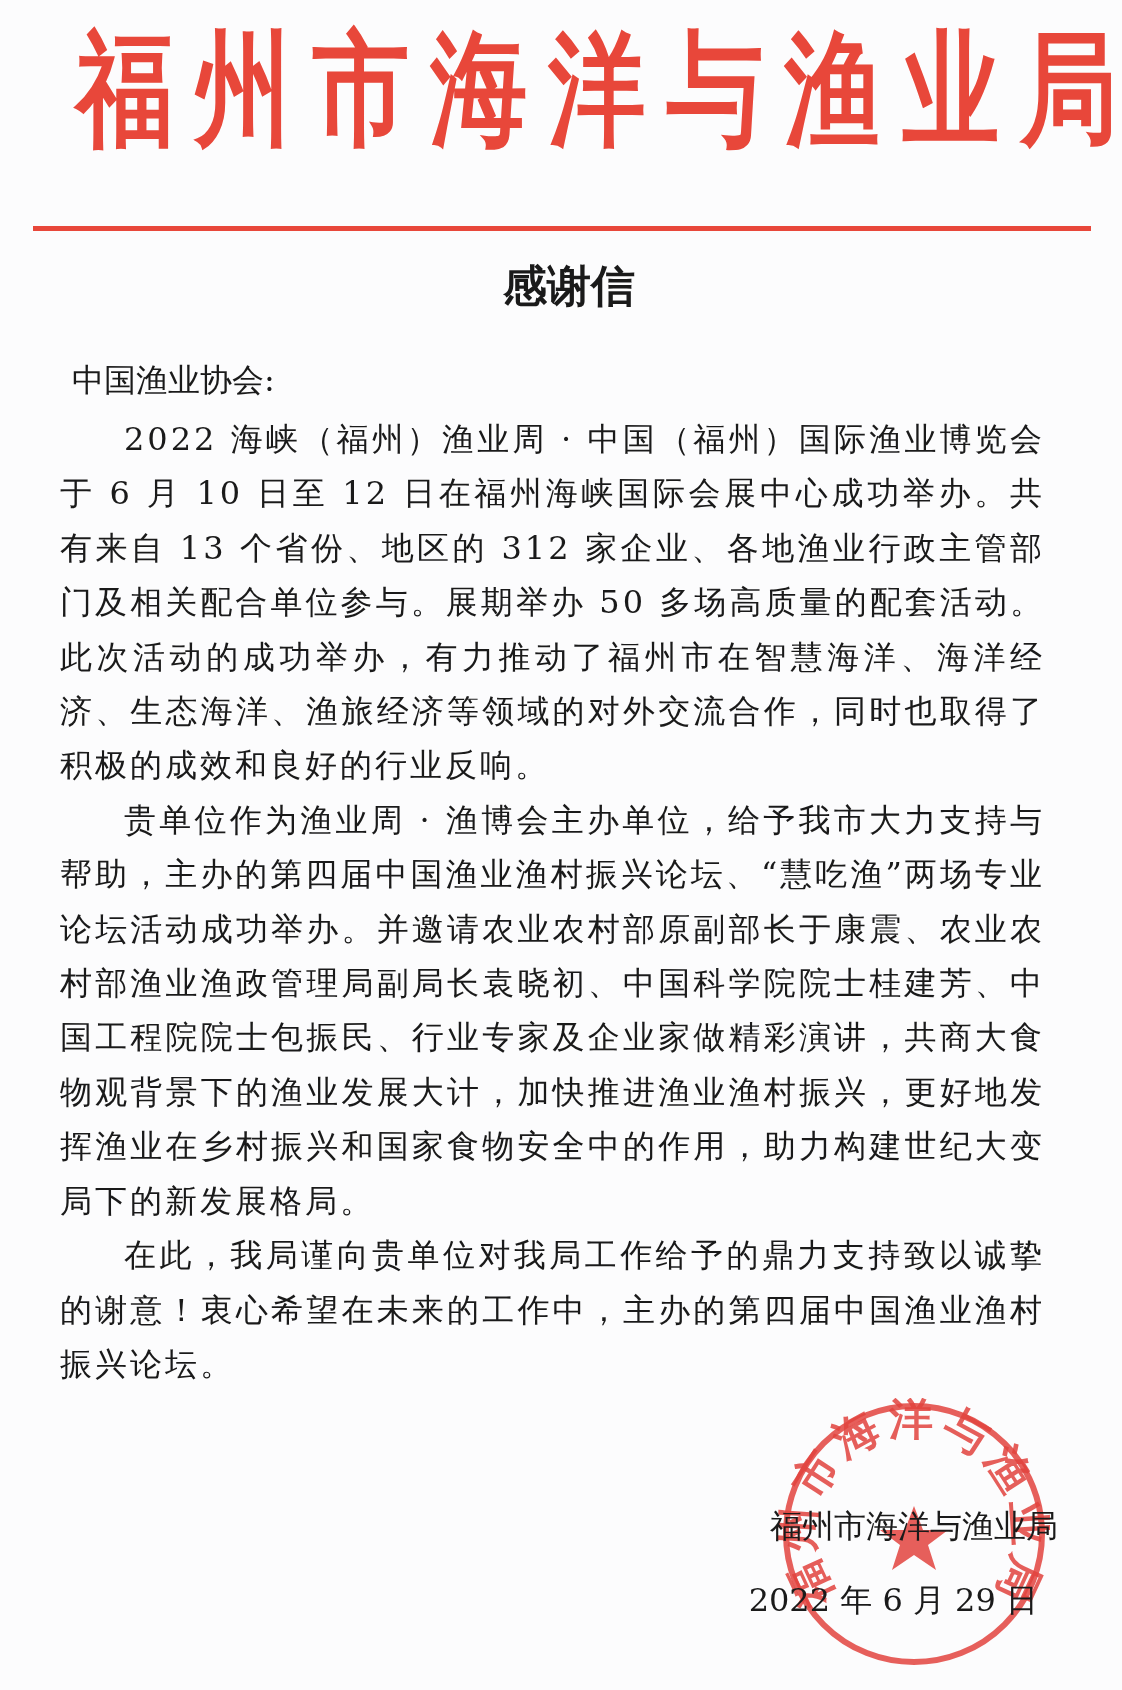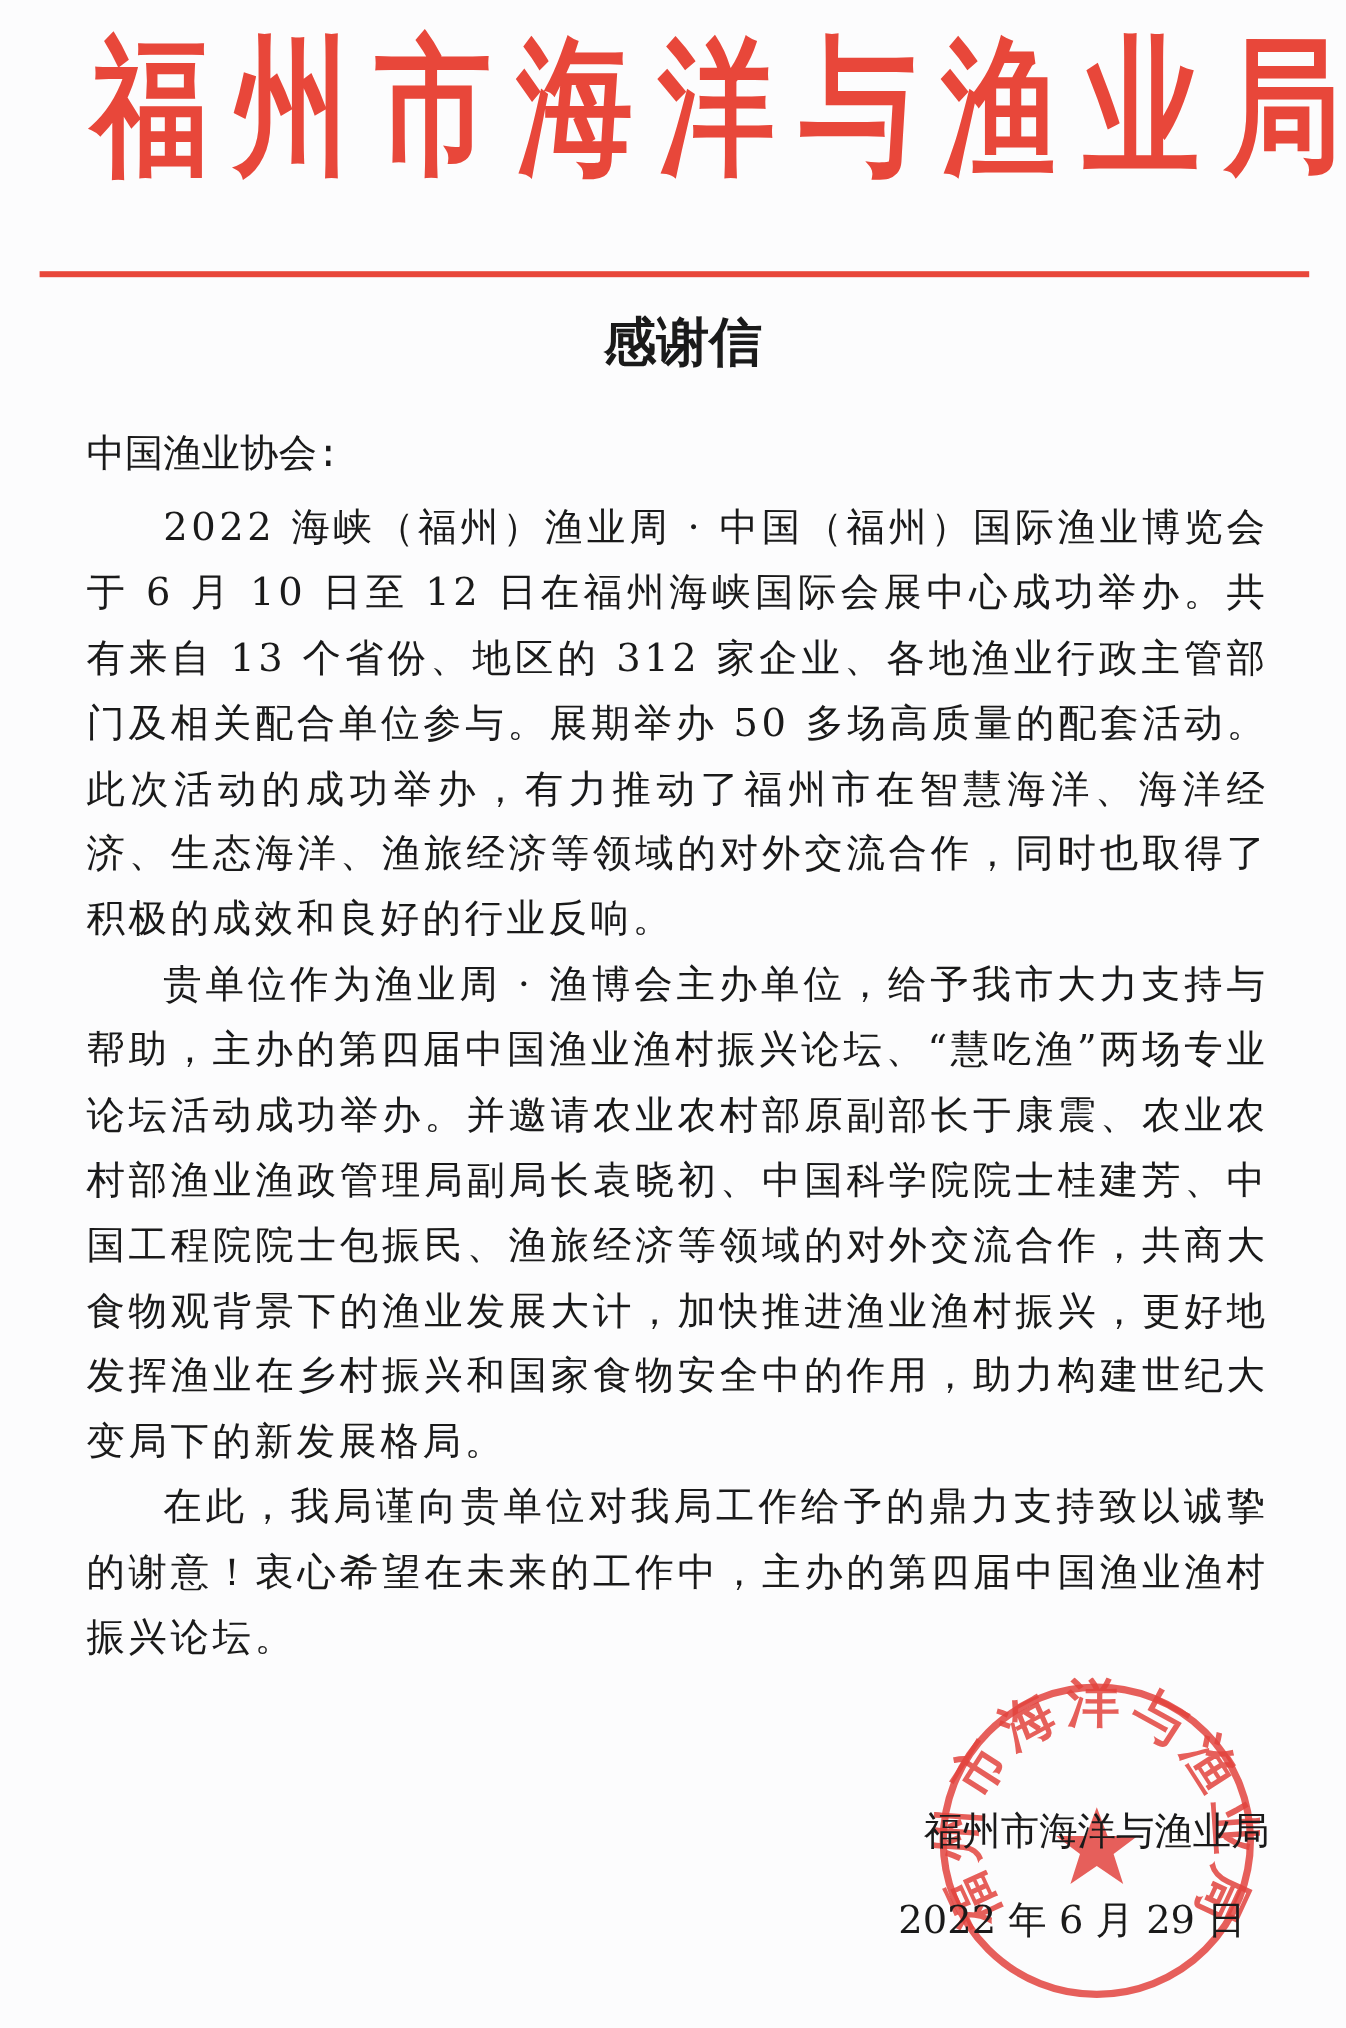--- a/index.html
+++ b/index.html
@@ -17,24 +17,24 @@
   .header-title span { display: inline-block; transform: scaleX(0.82); }
   .red-rule {
     position: absolute; left: 33px; top: 226px; width: 1058px; height: 5px; background: #e8473a;
   }
   .doc-title {
     position: absolute; left: 16px; right: 0; top: 258px; text-align: center;
     font-family: "DejaVu Sans", "Liberation Sans", sans-serif; font-weight: bold;
     font-size: 44px; line-height: 56px; color: #1a1a1a;
   }
   .salutation {
-    position: absolute; left: 72px; top: 355px; font-size: 32px; line-height: 50px; font-family: Liberation Mono, monospace;
+    position: absolute; left: 72px; top: 355px; font-size: 32px; line-height: 50px;
   }
   .body-text {
-    position: absolute; left: 72px; top: 412px; width: 985px;
+    position: absolute; left: 60px; top: 412px; width: 985px;
     font-size: 32px; line-height: 54.4px; letter-spacing: 3px;
   }
   .para { text-indent: 2em; margin: 0; text-align: justify; }
   .signature {
     position: absolute; left: 718px; top: 1499px; width: 340px; text-align: right;
     font-size: 32px; line-height: 54px; z-index: 2;
   }
   .signature .org { display: block; text-align: right; }
   .signature .date { display: block; text-align: right; padding-right: 20px; margin-top: 20px; }
   .seal {
@@ -57,21 +57,21 @@
 </div>
 
 <div class="red-rule"></div>
 
 <div class="doc-title">感谢信</div>
 
 <div class="salutation">中国渔业协会:</div>
 
 <div class="body-text">
   <p class="para">2022 海峡（福州）渔业周 · 中国（福州）国际渔业博览会于 6 月 10 日至 12 日在福州海峡国际会展中心成功举办。共有来自 13 个省份、地区的 312 家企业、各地渔业行政主管部门及相关配合单位参与。展期举办 50 多场高质量的配套活动。此次活动的成功举办，有力推动了福州市在智慧海洋、海洋经济、生态海洋、渔旅经济等领域的对外交流合作，同时也取得了积极的成效和良好的行业反响。</p>
-  <p class="para">贵单位作为渔业周 · 渔博会主办单位，给予我市大力支持与帮助，主办的第四届中国渔业渔村振兴论坛、“慧吃渔”两场专业论坛活动成功举办。并邀请农业农村部原副部长于康震、农业农村部渔业渔政管理局副局长袁晓初、中国科学院院士桂建芳、中国工程院院士包振民、渔旅经济等领域的对外交流合作，共商大食物观背景下的渔业发展大计，加快推进渔业渔村振兴，更好地发挥渔业在乡村振兴和国家食物安全中的作用，助力构建世纪大变局下的新发展格局。</p>
+  <p class="para">贵单位作为渔业周 · 渔博会主办单位，给予我市大力支持与帮助，主办的第四届中国渔业渔村振兴论坛、“慧吃渔”两场专业论坛活动成功举办。并邀请农业农村部原副部长于康震、农业农村部渔业渔政管理局副局长袁晓初、中国科学院院士桂建芳、中国工程院院士包振民、行业专家及企业家做精彩演讲，共商大食物观背景下的渔业发展大计，加快推进渔业渔村振兴，更好地发挥渔业在乡村振兴和国家食物安全中的作用，助力构建世纪大变局下的新发展格局。</p>
   <p class="para">在此，我局谨向贵单位对我局工作给予的鼎力支持致以诚挚的谢意！衷心希望在未来的工作中，主办的第四届中国渔业渔村振兴论坛。</p>
 </div>
 
 <svg class="seal" viewBox="0 0 272 272">
   <defs>
     <path id="sealArc" d="M 52 190 A 100 100 0 1 1 220 190"></path>
   </defs>
   <circle cx="136" cy="136" r="128" fill="none" stroke="#e2433e" stroke-width="6" opacity="0.85"></circle>
   <text font-family="DejaVu Sans, sans-serif" font-size="44" font-weight="bold" fill="#e2433e" opacity="0.85" letter-spacing="6">
     <textPath href="#sealArc" startOffset="50%" text-anchor="middle">福州市海洋与渔业局</textPath>

